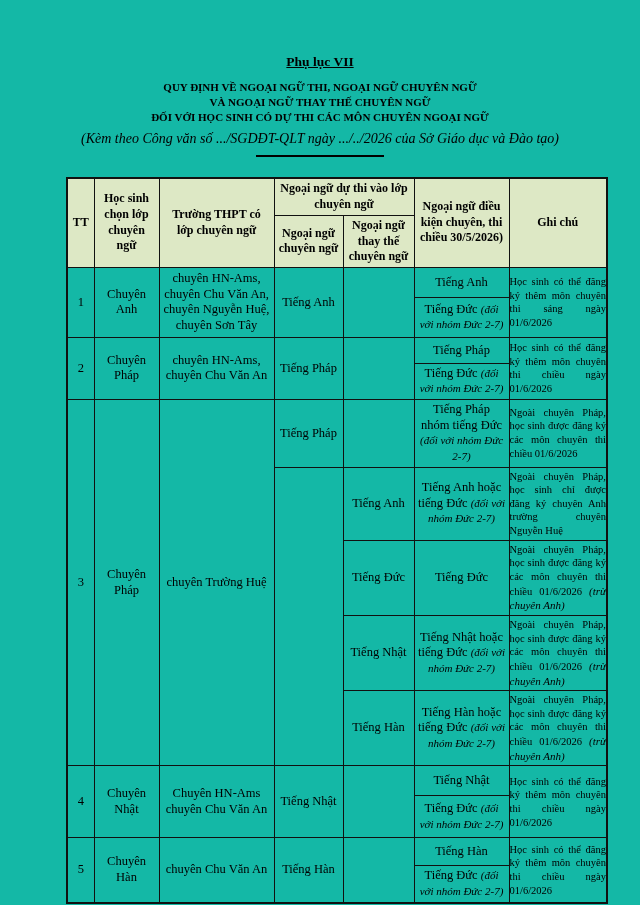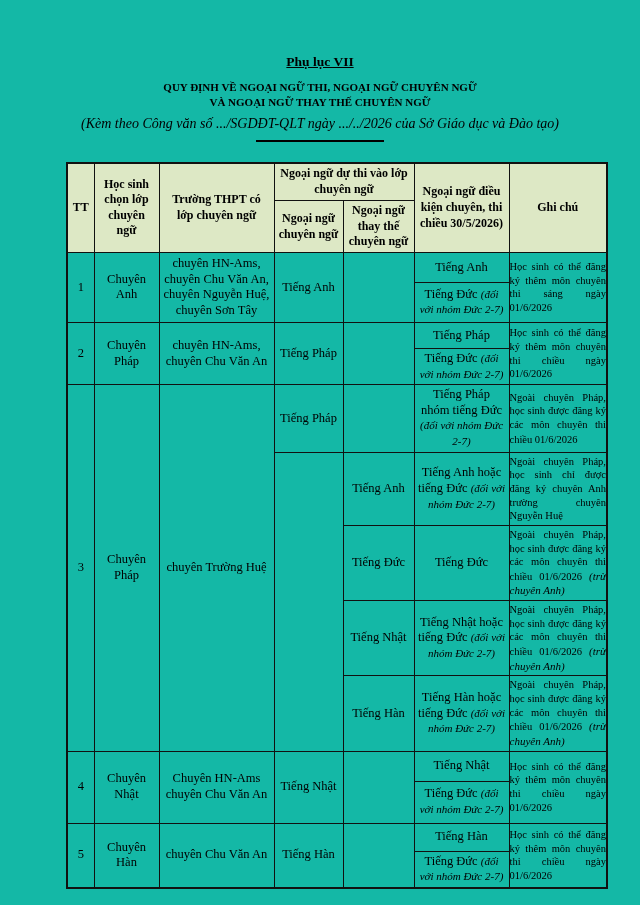--- a/index.html
+++ b/index.html
@@ -50,20 +50,21 @@
 </style>
 </head>
 <body>
 
 <div class="page">
 
   <div class="doc-header">
     <div class="appendix">Phụ lục VII</div>
     <div class="title">QUY ĐỊNH VỀ NGOẠI NGỮ THI, NGOẠI NGỮ CHUYÊN NGỮ</div>
     <div class="title">VÀ NGOẠI NGỮ THAY THẾ CHUYÊN NGỮ</div>
+    <div class="title">ĐỐI VỚI HỌC SINH CÓ DỰ THI CÁC MÔN CHUYÊN NGOẠI NGỮ</div>
     <div class="subtitle">(Kèm theo Công văn số .../SGDĐT-QLT  ngày .../../2026 của Sở Giáo dục và Đào tạo)</div>
     <div class="rule"></div>
   </div>
 
   <table class="main">
     <colgroup>
       <col style="width:27px">
         <col style="width:65px">
         <col style="width:115px">
       <col style="width:69px">

